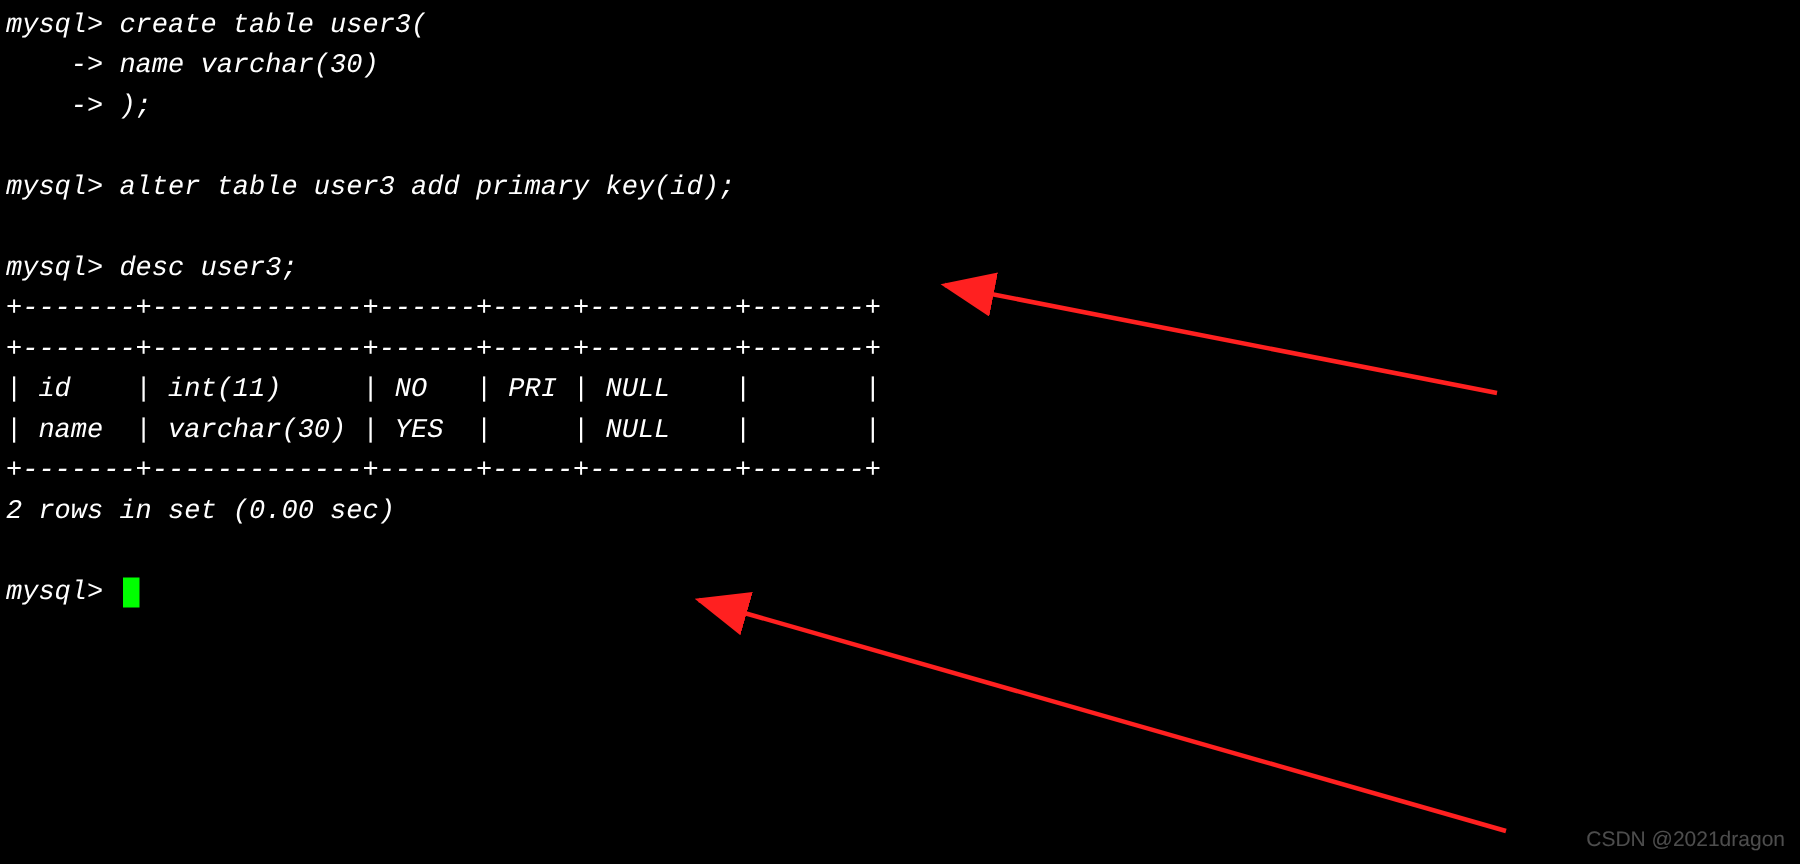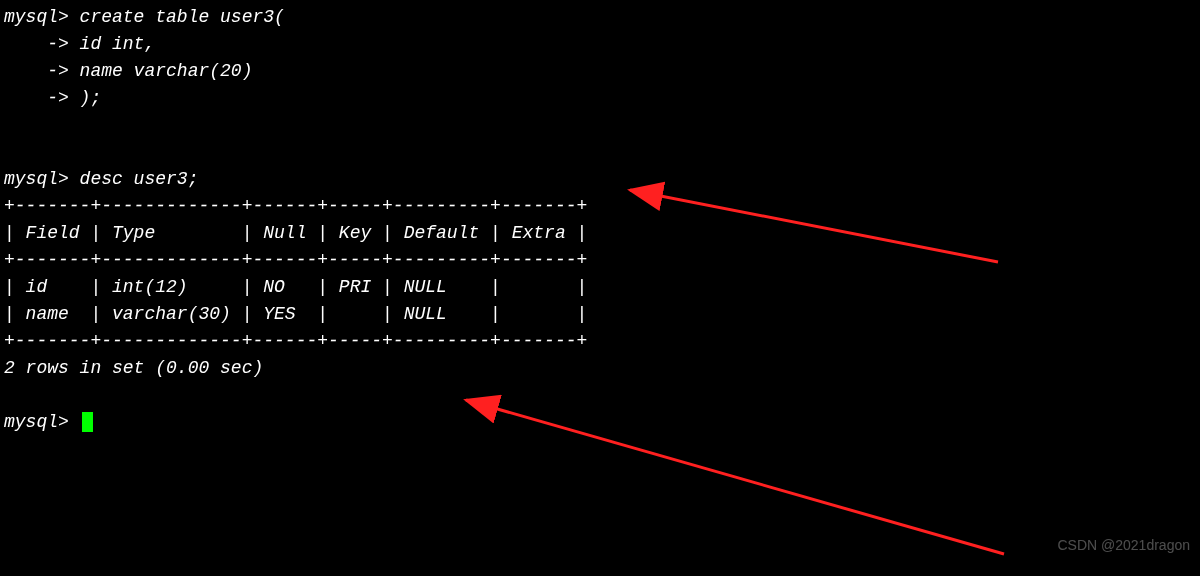--- a/index.html
+++ b/index.html
@@ -19,48 +19,47 @@
     .cursor {
       display: inline-block;
       width: 11px;
       height: 20px;
       background: #00ff00;
       vertical-align: text-bottom;
       margin-left: 2px;
     }
     .watermark {
       position: absolute;
-      bottom: 20px;
+      bottom: 6px;
       right: 10px;
       color: rgba(255,255,255,0.3);
       font-size: 14px;
       font-family: Arial, sans-serif;
     }
     .arrow-svg {
       position: absolute;
       top: 0;
       left: 0;
       pointer-events: none;
     }
   </style>
 </head>
 <body>
 
 <div>
   <div class="terminal-line"><span>mysql&gt;</span><span> create table user3(</span></div>
-  <div class="terminal-line"><span>    -&gt;</span><span> id int,</span></div>
-  <div class="terminal-line"><span>    -&gt;</span><span> name varchar(20)</span></div>
+  <div class="terminal-line"><span>    -&gt;</span><span> name varchar(30)</span></div>
   <div class="terminal-line"><span>    -&gt;</span><span> );</span></div>
   <div class="terminal-line">&nbsp;</div>
+  <div class="terminal-line"><span>mysql&gt;</span><span> alter table user3 add primary key(id);</span></div>
   <div class="terminal-line">&nbsp;</div>
   <div class="terminal-line"><span>mysql&gt;</span><span> desc user3;</span></div>
   <div class="terminal-line">+-------+-------------+------+-----+---------+-------+</div>
-  <div class="terminal-line">| Field | Type        | Null | Key | Default | Extra |</div>
   <div class="terminal-line">+-------+-------------+------+-----+---------+-------+</div>
-  <div class="terminal-line">| id    | int(12)     | NO   | PRI | NULL    |       |</div>
+  <div class="terminal-line">| id    | int(11)     | NO   | PRI | NULL    |       |</div>
   <div class="terminal-line">| name  | varchar(30) | YES  |     | NULL    |       |</div>
   <div class="terminal-line">+-------+-------------+------+-----+---------+-------+</div>
   <div class="terminal-line">2 rows in set (0.00 sec)</div>
   <div class="terminal-line">&nbsp;</div>
   <div class="terminal-line"><span>mysql&gt; </span><span class="cursor"></span></div>
 </div>
 
 <div class="watermark">CSDN @2021dragon</div>
 
 <svg class="arrow-svg" width="1200" height="576">

